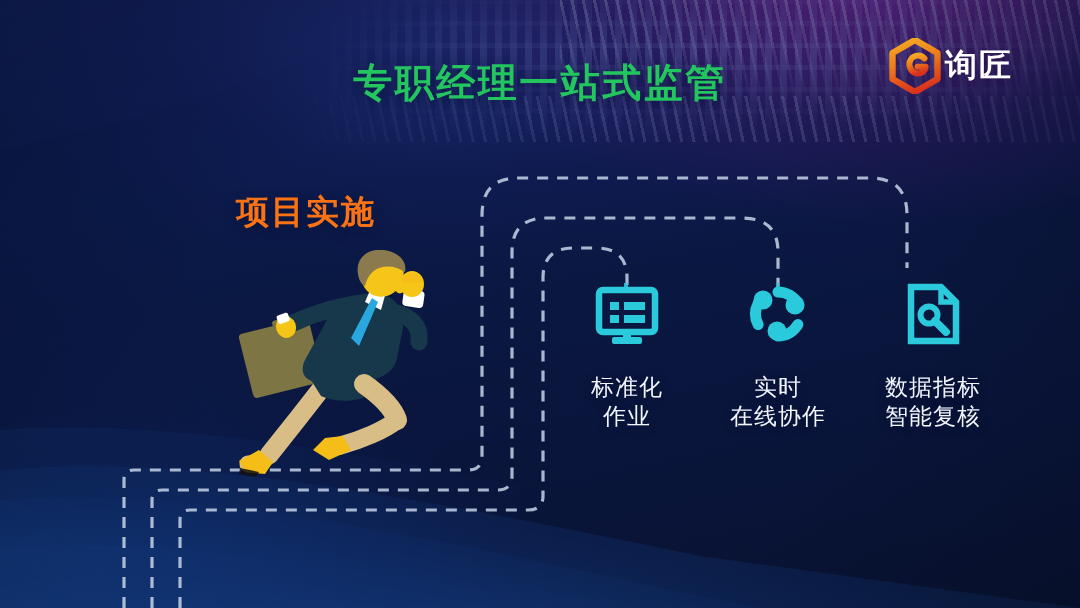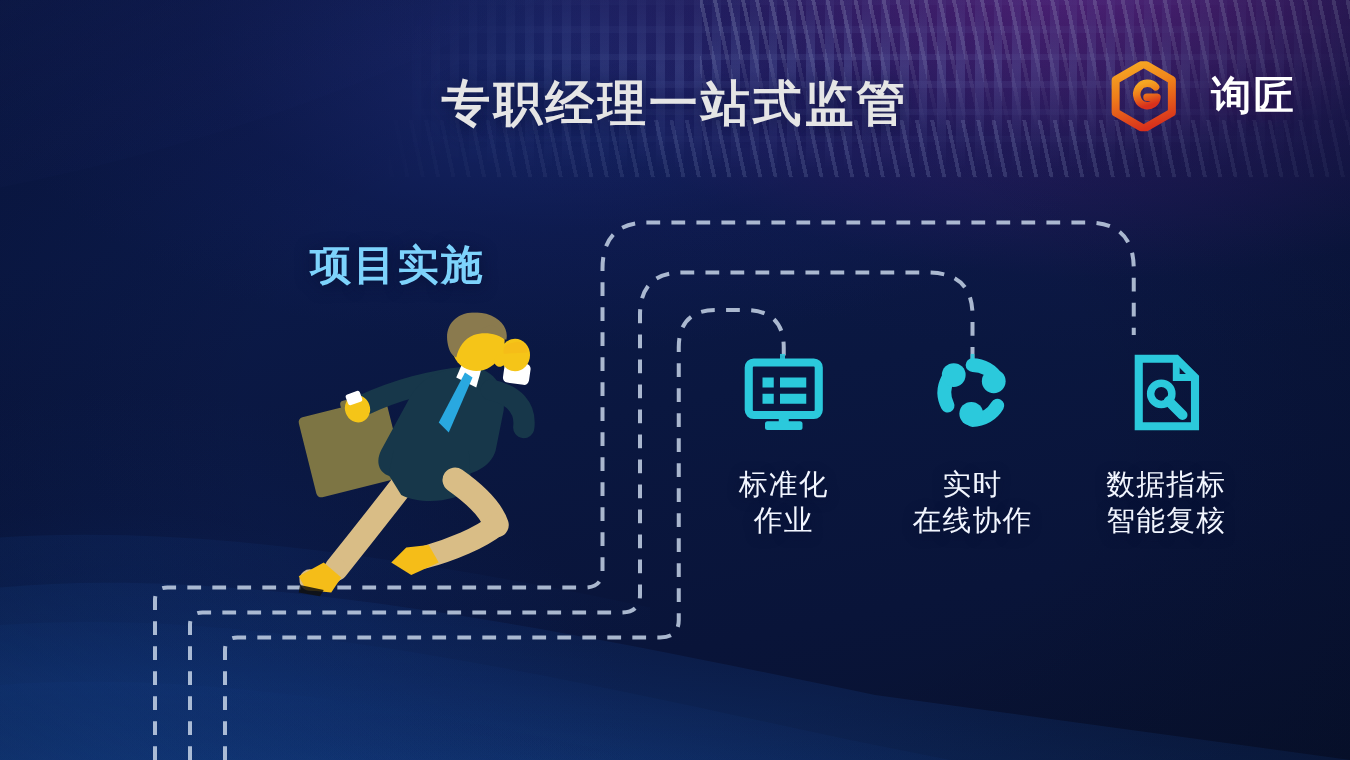--- a/index.html
+++ b/index.html
@@ -58,42 +58,42 @@
     background-image:repeating-linear-gradient(78deg, rgba(200,220,255,.8) 0 3px, rgba(200,220,255,0) 3px 12px);
     -webkit-mask-image:linear-gradient(90deg, rgba(0,0,0,0) 0%, rgba(0,0,0,.7) 35%, rgba(0,0,0,.9) 70%, rgba(0,0,0,.3) 100%);
     mask-image:linear-gradient(90deg, rgba(0,0,0,0) 0%, rgba(0,0,0,.7) 35%, rgba(0,0,0,.9) 70%, rgba(0,0,0,.3) 100%);
   }
   .bg-waves { position:absolute; inset:0; }
 
   
   #page-title {
     position:absolute; left:0; right:0; top:56px;
     text-align:center;
-    color:#e5e5e5;
+    color:#22c55e;
     font-size:39px;
     font-weight:bold;
     letter-spacing:2.5px;
     text-shadow:0 2px 14px rgba(10,18,60,.85);
     z-index:6;
   }
 
   #brand-logo {
-    position:absolute; left:888px; top:49px;
-    display:flex; align-items:center; gap:27px;
+    position:absolute; left:888px; top:38px;
+    display:flex; align-items:center; gap:3px;
     z-index:7;
   }
   #brand-logo .logo-name {
     color:#ffffff; font-size:32px; font-weight:bold; letter-spacing:2px;
     text-shadow:0 2px 10px rgba(40,10,70,.7);
   }
 
   
   #section-label {
-    position:absolute; left:248px; top:190px;
-    color:#7dd3fc; font-size:33px; font-weight:bold; letter-spacing:2px;
+    position:absolute; left:236px; top:190px;
+    color:#f97316; font-size:33px; font-weight:bold; letter-spacing:2px;
     text-shadow:0 2px 12px rgba(8,16,50,.8);
     z-index:6;
   }
 
   
   #flow-paths { position:absolute; left:0; top:0; z-index:3; }
 
   
   #runner-illustration { position:absolute; left:225px; top:250px; z-index:4; }
 

